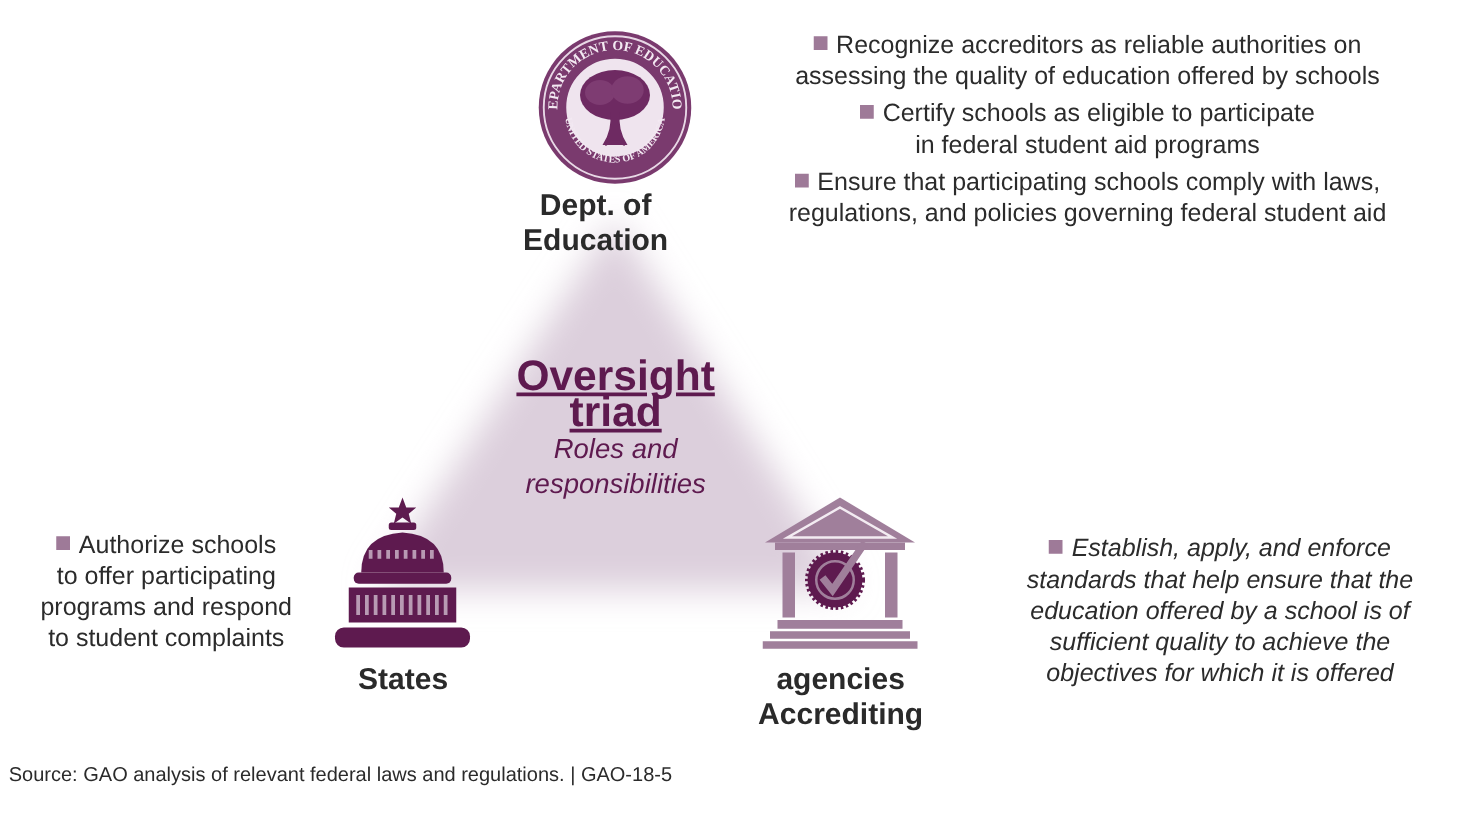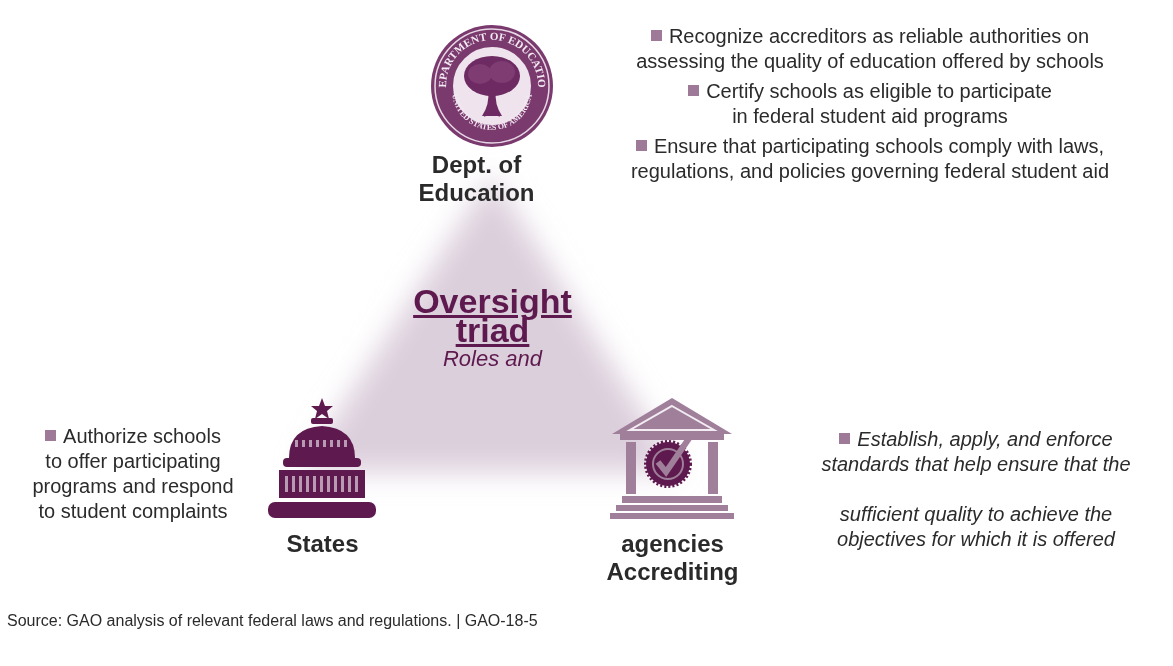--- a/index.html
+++ b/index.html
@@ -67,20 +67,21 @@
   <div class="bullet">
     <span class="sq"></span><span>Ensure that participating schools comply with laws,</span><br>
     <span>regulations, and policies governing federal student aid</span>
   </div>
 </div>
 
 <div class="center">
   <span class="t1">Oversight</span>
   <span class="t1">triad</span>
   <span class="t2">Roles and</span>
+  <span class="t2">responsibilities</span>
 </div>
 
 <svg class="abs" style="left:265px;top:396px;width:115px;height:126px;" viewBox="0 0 115 126">
   <g fill="#5e1a4f">
     <polygon points="57,2 60,10 68,10 62,15 64,23 57,18 50,23 52,15 46,10 54,10"></polygon>
     <rect x="46" y="22" width="22" height="6" rx="2"></rect>
     <path d="M24 62 Q24 32 57 30 Q90 32 90 62 Z"></path>
     <rect x="18" y="62" width="78" height="9" rx="4"></rect>
     <rect x="14" y="74" width="86" height="28"></rect>
     <rect x="3" y="106" width="108" height="16" rx="7"></rect>
@@ -139,19 +140,19 @@
 
 <div class="node-label" style="left:595px;top:530px;width:155px;">
   <div>agencies</div>
   <div>Accrediting</div>
 </div>
 
 <div class="bullets" style="left:786px;top:427px;width:380px;font-style:italic;">
   <div class="bullet">
     <span class="sq"></span><span>Establish, apply, and enforce</span><br>
     <span>standards that help ensure that the</span><br>
-    <br>
+    <span>education offered by a school is of</span><br>
     <span>sufficient quality to achieve the</span><br>
     <span>objectives for which it is offered</span>
   </div>
 </div>
 
 <div class="source">Source: GAO analysis of relevant federal laws and regulations.  |  GAO-18-5</div>
 
 </body></html>

